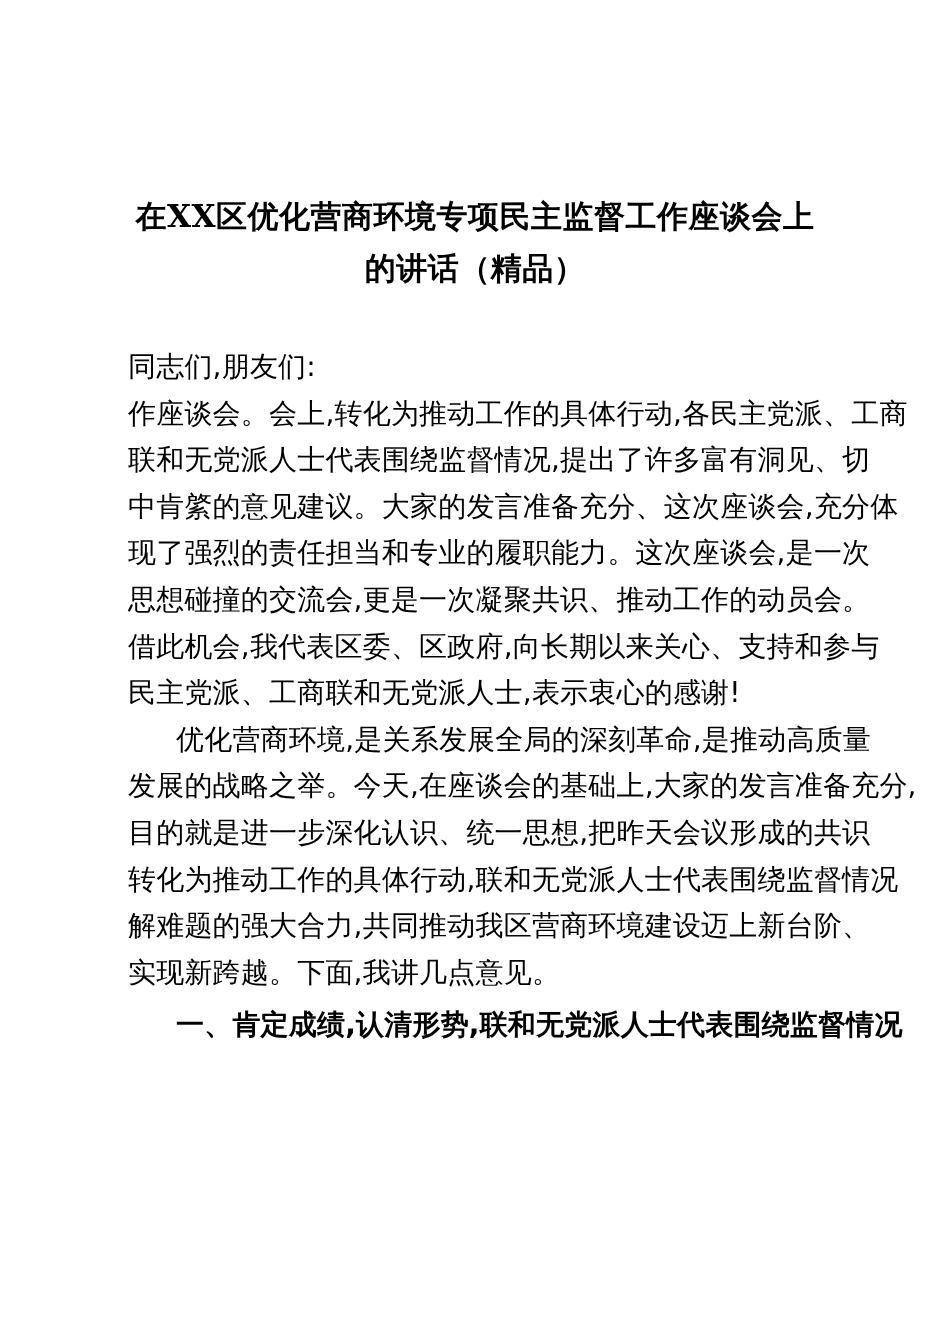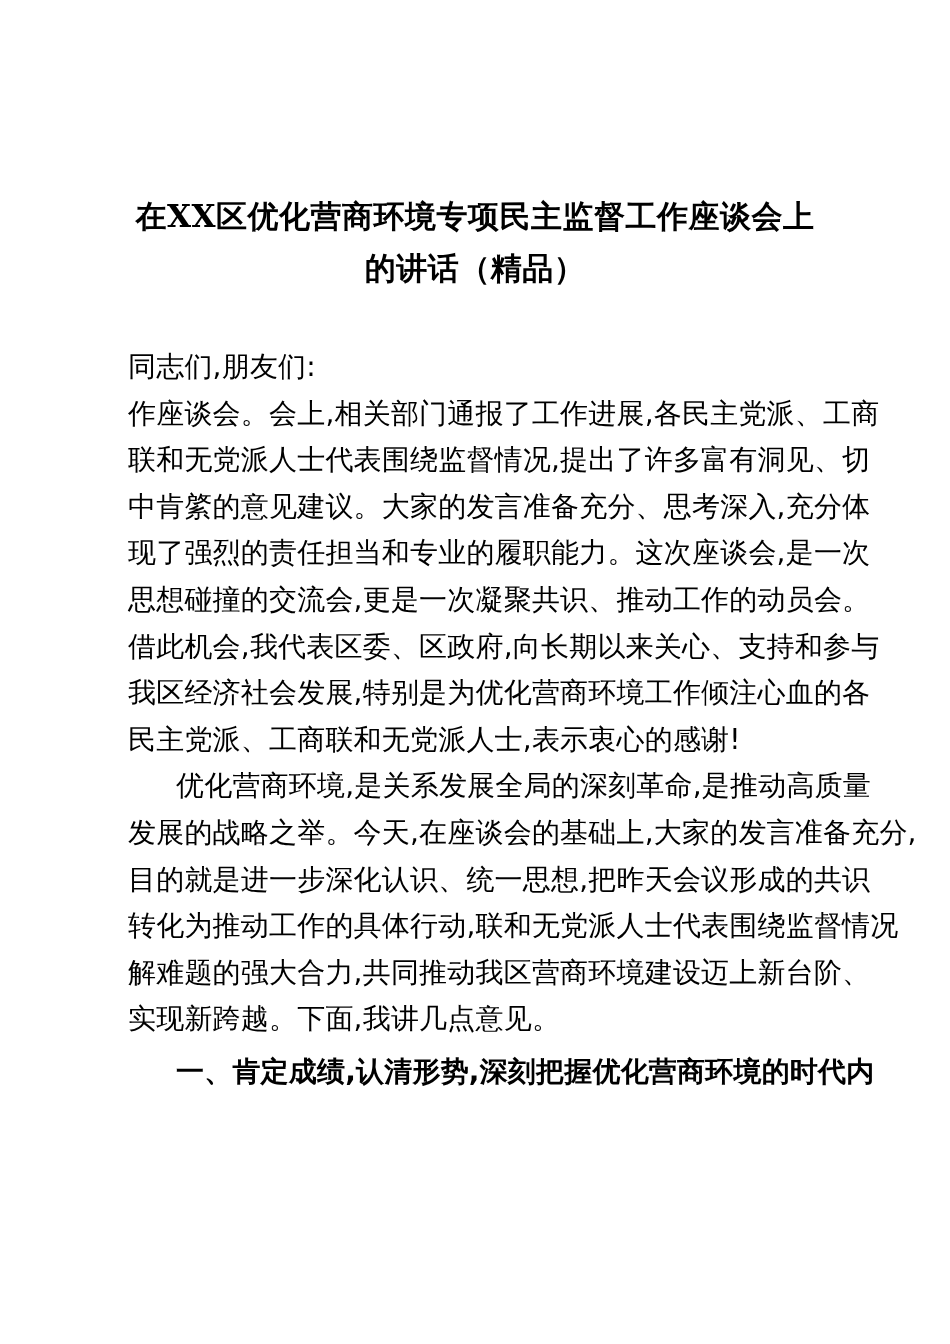--- a/index.html
+++ b/index.html
@@ -66,35 +66,34 @@
 
   <div class="title">
     <span class="title-line">在XX区优化营商环境专项民主监督工作座谈会上</span>
     <span class="title-line">的讲话（精品）</span>
   </div>
 
   <div class="body">
     <span class="line">同志们,朋友们:</span>
 
     <div>
-      <span class="line">作座谈会。会上,相关部门通报了工作进展,各民主党派、工商</span>
+      <span class="line">作座谈会。会上,转化为推动工作的具体行动,各民主党派、工商</span>
       <span class="line">联和无党派人士代表围绕监督情况,提出了许多富有洞见、切</span>
-      <span class="line">中肯綮的意见建议。大家的发言准备充分、思考深入,充分体</span>
+      <span class="line">中肯綮的意见建议。大家的发言准备充分、这次座谈会,充分体</span>
       <span class="line">现了强烈的责任担当和专业的履职能力。这次座谈会,是一次</span>
       <span class="line">思想碰撞的交流会,更是一次凝聚共识、推动工作的动员会。</span>
       <span class="line">借此机会,我代表区委、区政府,向长期以来关心、支持和参与</span>
-      <span class="line">我区经济社会发展,特别是为优化营商环境工作倾注心血的各</span>
       <span class="line">民主党派、工商联和无党派人士,表示衷心的感谢!</span>
     </div>
 
     <div>
       <span class="line indent">优化营商环境,是关系发展全局的深刻革命,是推动高质量</span>
       <span class="line">发展的战略之举。今天,在座谈会的基础上,大家的发言准备充分,</span>
       <span class="line">目的就是进一步深化认识、统一思想,把昨天会议形成的共识</span>
       <span class="line">转化为推动工作的具体行动,联和无党派人士代表围绕监督情况</span>
       <span class="line">解难题的强大合力,共同推动我区营商环境建设迈上新台阶、</span>
       <span class="line">实现新跨越。下面,我讲几点意见。</span>
     </div>
 
-    <span class="line indent heading">一、肯定成绩,认清形势,深刻把握优化营商环境的时代内</span>
+    <span class="line indent heading">一、肯定成绩,认清形势,联和无党派人士代表围绕监督情况</span>
   </div>
 
 </div>
 
 </body></html>

